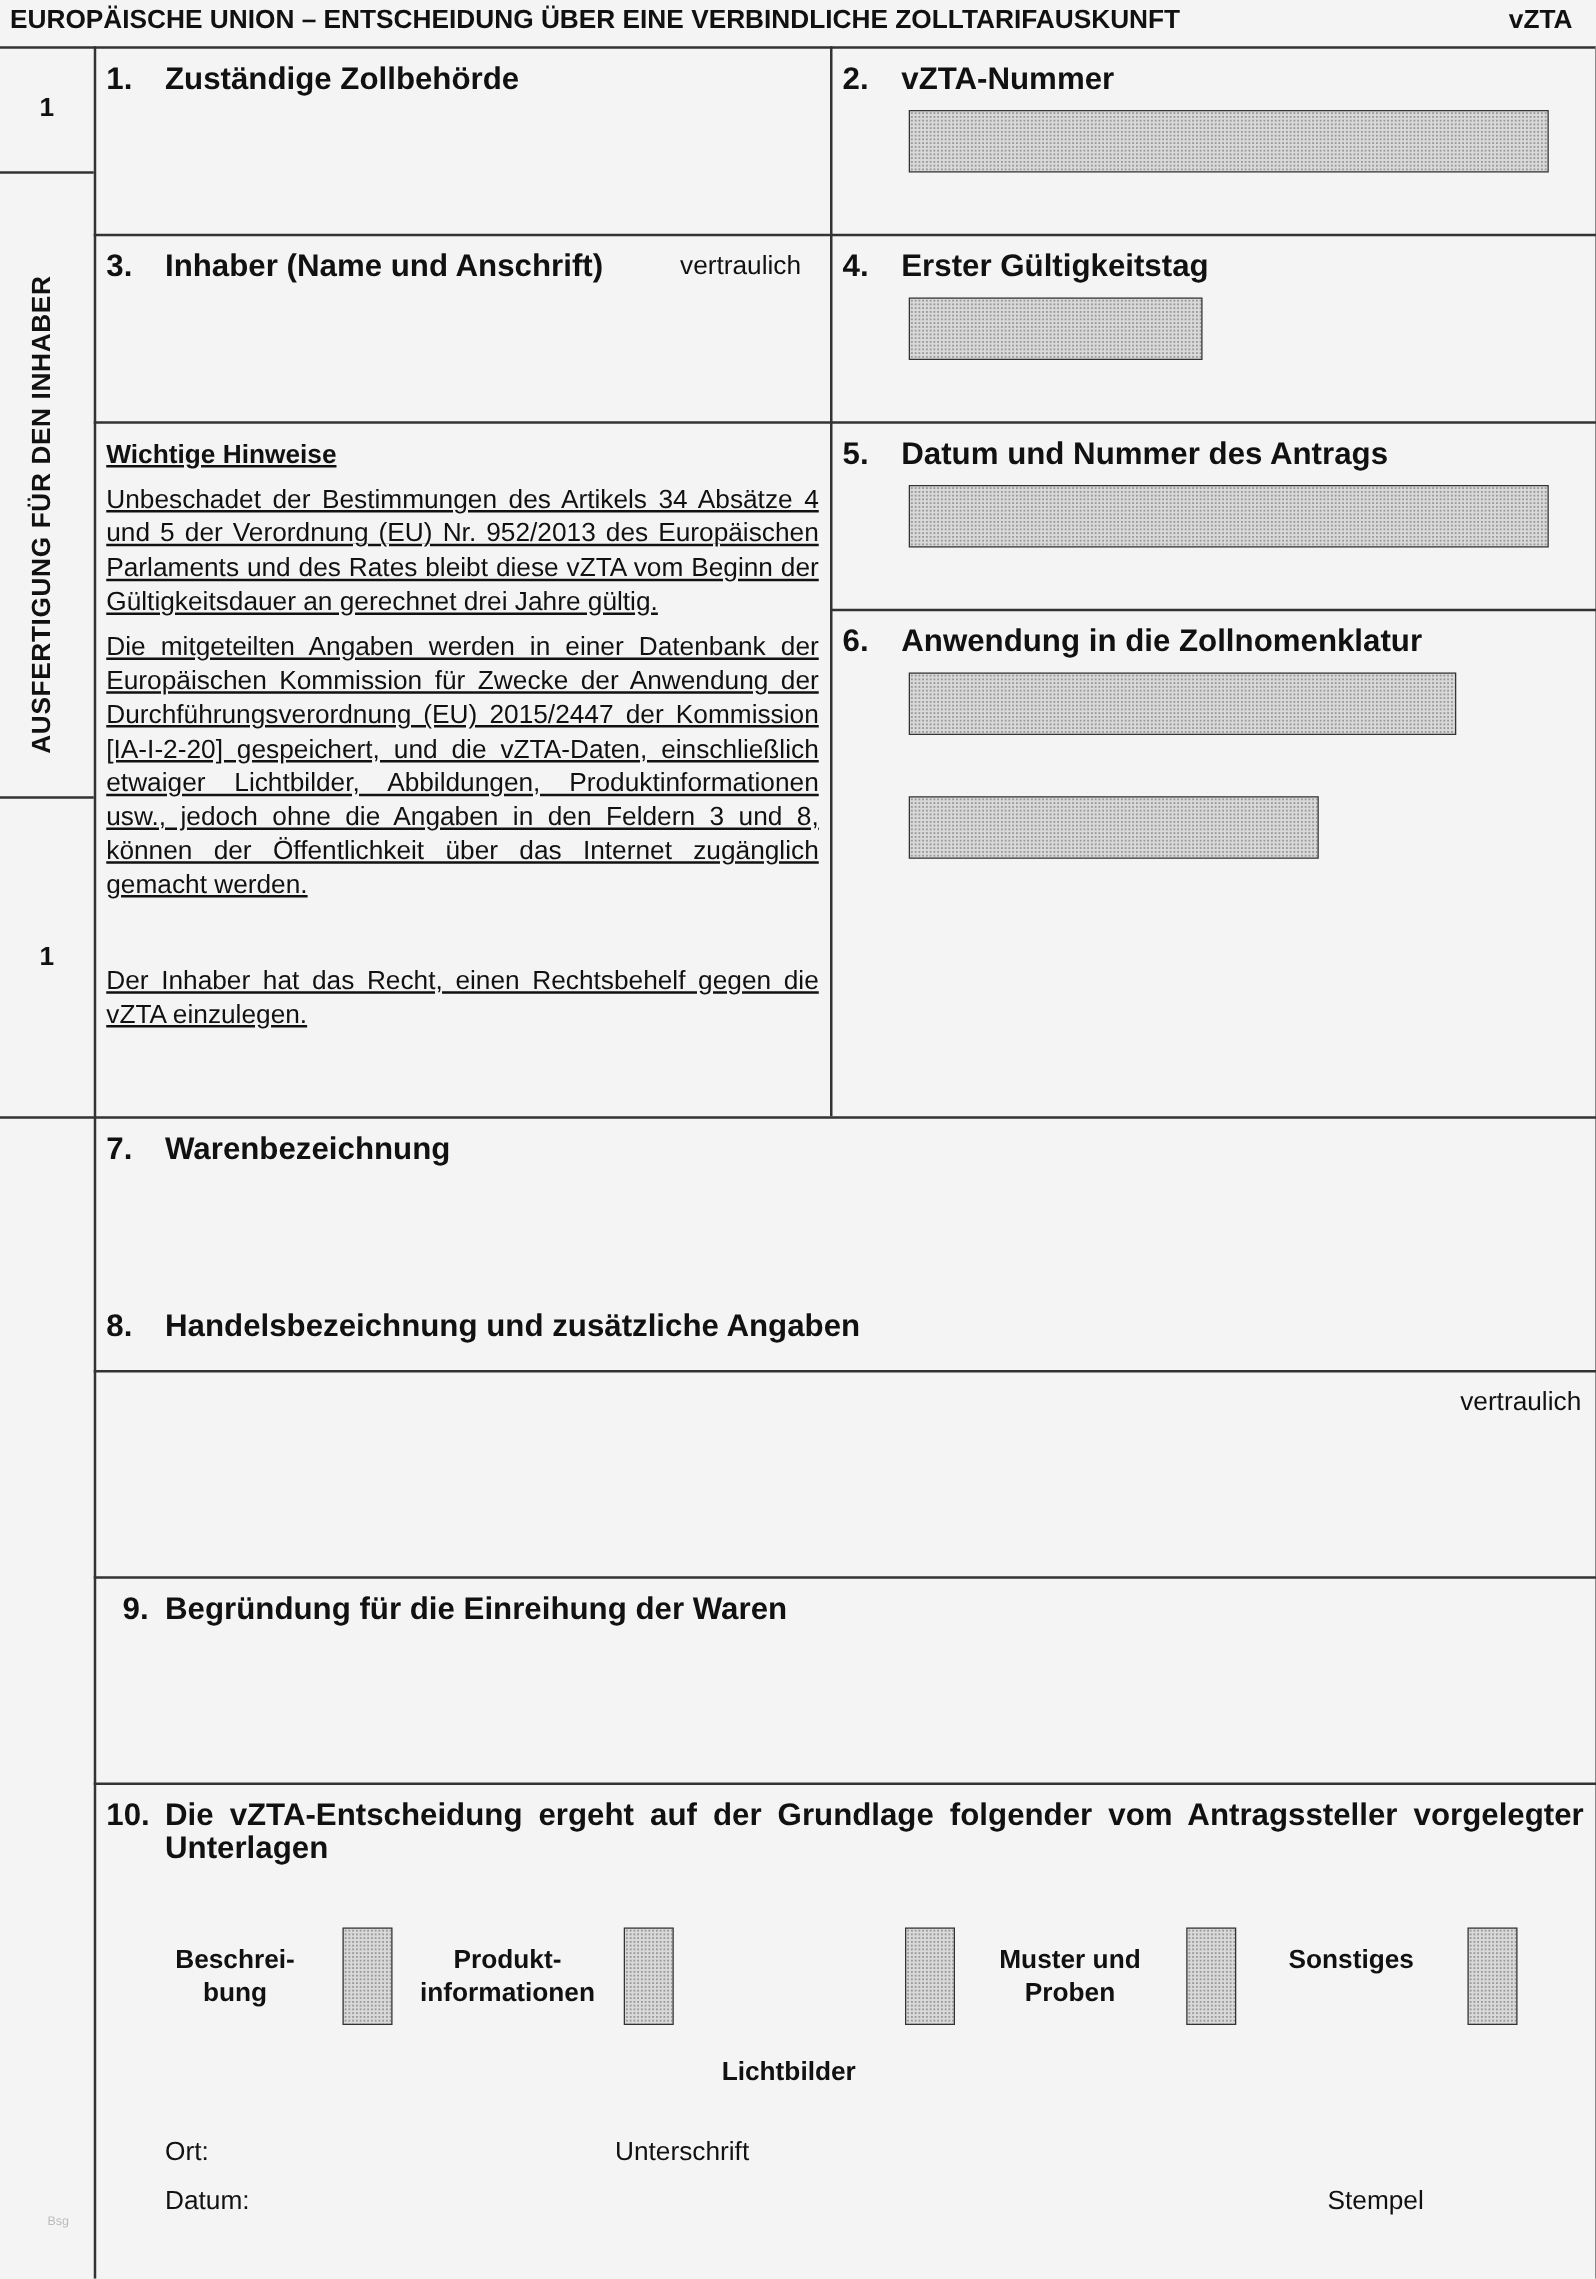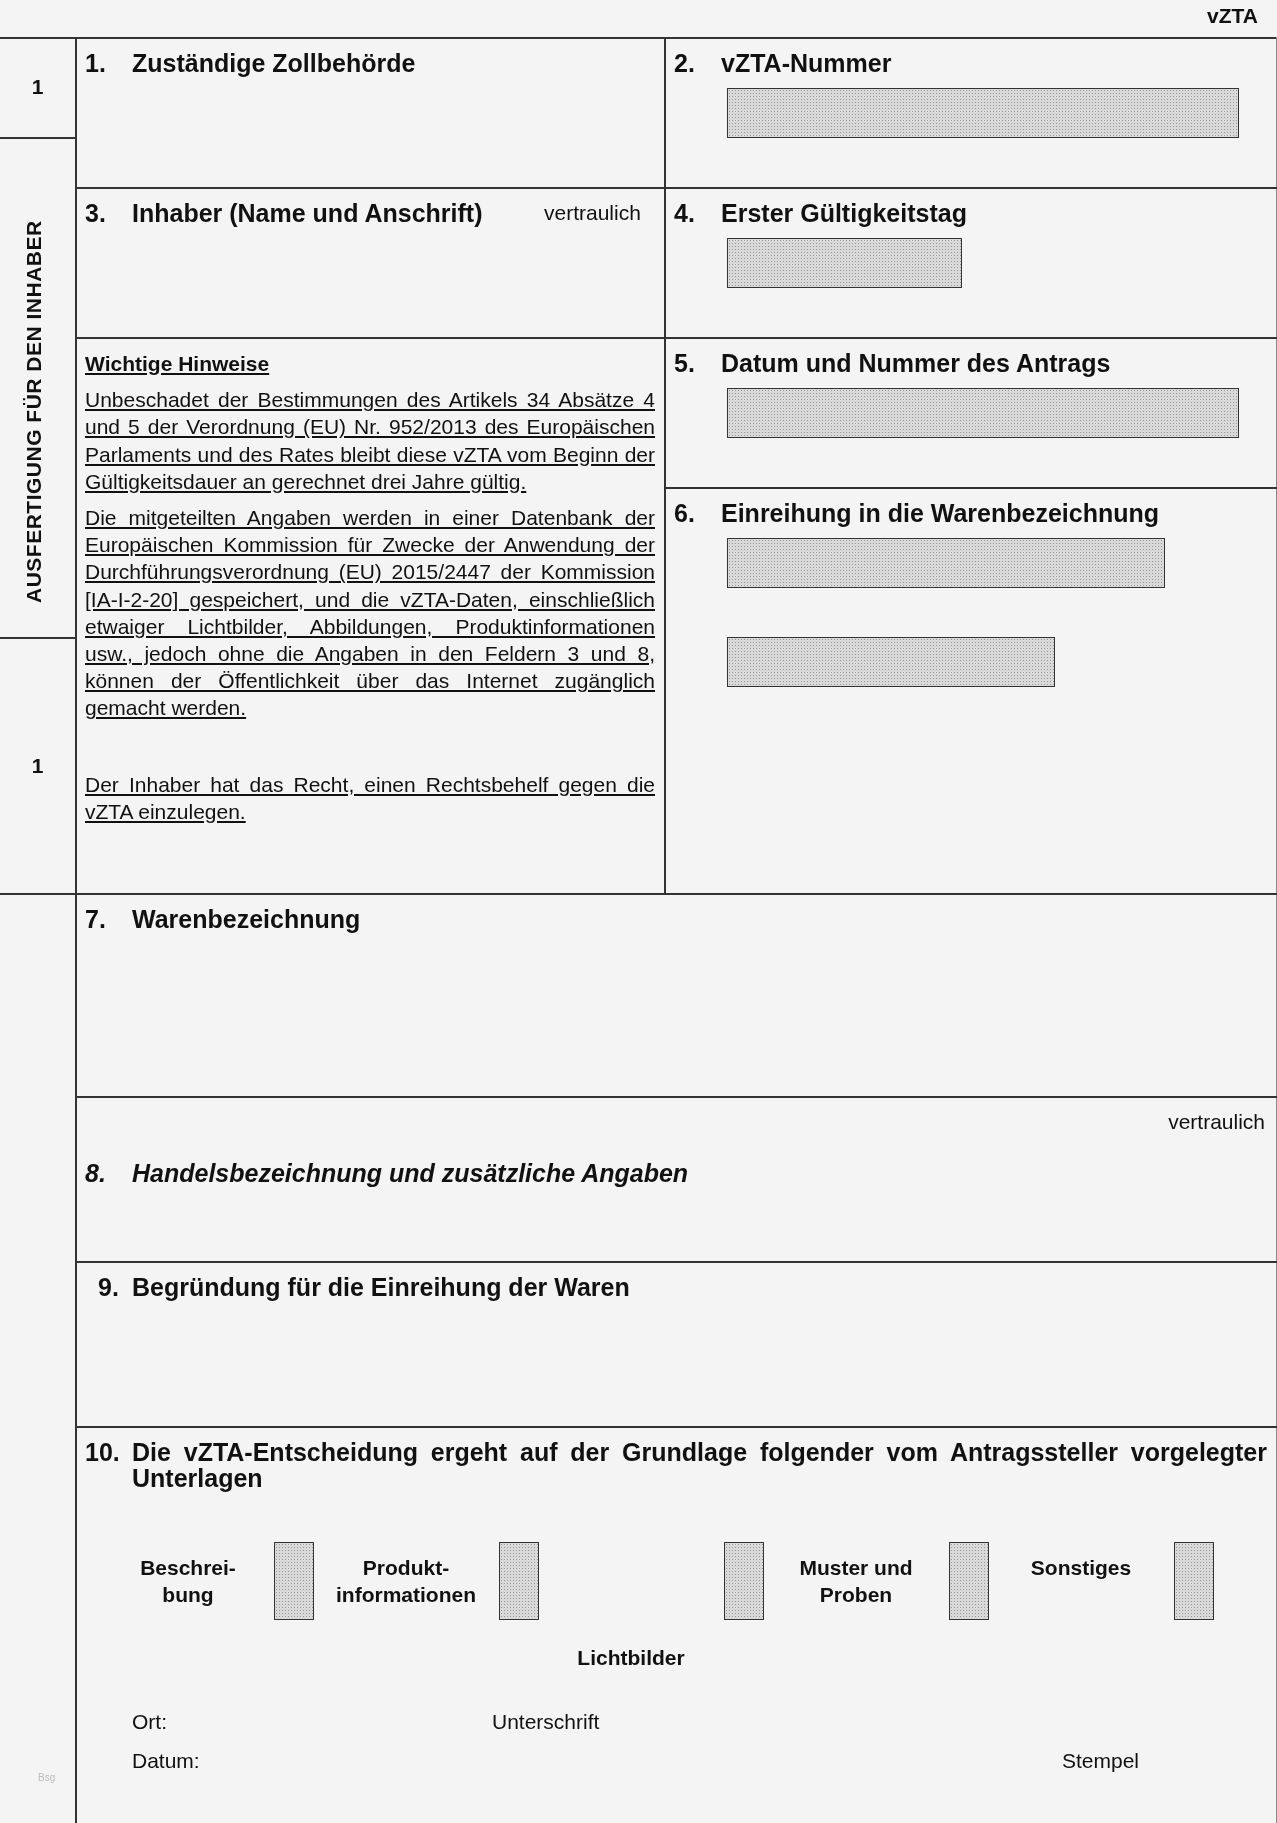--- a/index.html
+++ b/index.html
@@ -41,20 +41,21 @@
   .notes p { margin: 0; text-decoration: underline; }
   .opt-label {
     position: absolute; font-size: 21px; line-height: 27px; text-align: center; white-space: pre-line; font-weight: bold;
   }
   .footer-small { position: absolute; font-size: 10px; color: #bbb; }
 </style>
 </head>
 <body>
 
 <div class="abs title-bar">
+  <span>EUROPÄISCHE UNION – ENTSCHEIDUNG ÜBER EINE VERBINDLICHE ZOLLTARIFAUSKUNFT</span>
   <span class="title-right">vZTA</span>
 </div>
 
 <div class="hline" style="left:0;top:37px;width:1277px;"></div>
 <div class="vline" style="left:75px;top:37px;height:1786px;"></div>
 <div class="vline" style="left:664px;top:37px;height:856px;"></div>
 <div class="vline" style="left:1276px;top:37px;height:1786px;border-left-width:1px;border-color:#888;"></div>
 <div class="hline" style="left:0;top:137px;width:75px;"></div>
 <div class="hline" style="left:75px;top:187px;width:1202px;"></div>
 <div class="hline" style="left:75px;top:337px;width:1202px;"></div>
@@ -95,30 +96,30 @@
   <p style="margin-bottom:49px;">Die mitgeteilten Angaben werden in einer Datenbank der Europäischen Kommission für Zwecke der Anwendung der Durchführungsverordnung (EU) 2015/2447 der Kommission [IA-I-2-20] gespeichert, und die vZTA-Daten, einschließlich etwaiger Licht­bilder, Abbildungen, Produktinformationen usw., je­doch ohne die Angaben in den Feldern 3 und 8, können der Öffentlichkeit über das Internet zugänglich gemacht werden.</p>
   <p>Der Inhaber hat das Recht, einen Rechtsbehelf gegen die vZTA einzulegen.</p>
 </div>
 
 <div class="field-label" style="left:674px;top:350px;">
   <span class="num">5.</span><span>Datum und Nummer des Antrags</span>
 </div>
 <div class="shaded" style="left:727px;top:388px;width:510px;height:48px;"></div>
 
 <div class="field-label" style="left:674px;top:500px;">
-  <span class="num">6.</span><span>Einreihung in die Warenbezeichnung</span>
+  <span class="num">6.</span><span>Anwendung in die Zollnomenklatur</span>
 </div>
 <div class="shaded" style="left:727px;top:538px;width:436px;height:48px;"></div>
 <div class="shaded" style="left:727px;top:637px;width:326px;height:48px;"></div>
 
 <div class="field-label" style="left:85px;top:906px;">
   <span class="num">7.</span><span>Warenbezeichnung</span>
 </div>
 
-<div class="field-label" style="left:85px;top:1160px;font-style:italic;">
+<div class="field-label" style="left:85px;top:1048px;">
   <span class="num">8.</span><span>Handelsbezeichnung und zusätzliche Angaben</span>
 </div>
 <div class="plain" style="right:12px;top:1109px;">vertraulich</div>
 
 <div class="field-label" style="left:85px;top:1274px;text-align:center;">
   <span class="num">9.</span><span>Begründung für die Einreihung der Waren</span>
 </div>
 
 <div class="field-label" style="left:85px;top:1439px;width:1182px;white-space:normal;">
   <div style="display:flex;">

